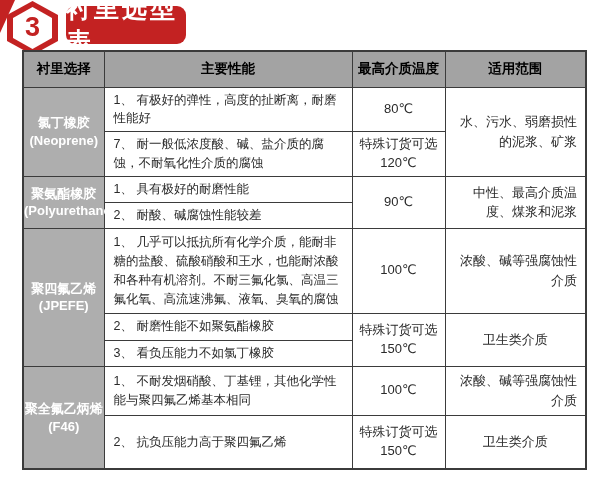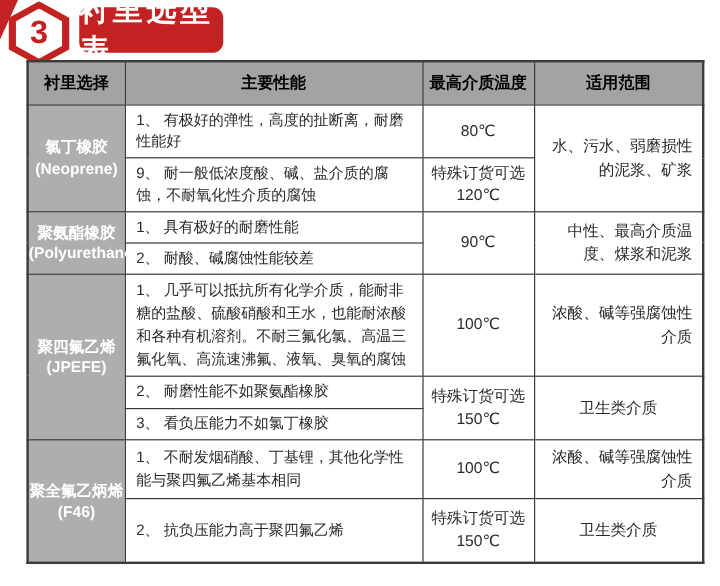--- a/index.html
+++ b/index.html
@@ -118,21 +118,21 @@
       <span class="blk">氯丁橡胶</span>
       <span class="blk">(Neoprene)</span>
     </td>
     <td class="perf">1、 有极好的弹性，高度的扯断离，耐磨性能好</td>
     <td class="temp">
       <span class="blk">80℃</span>
     </td>
     <td class="range left" rowspan="2">水、污水、弱磨损性的泥浆、矿浆</td>
   </tr>
   <tr class="h45">
-    <td class="perf">9、 耐一般低浓度酸、碱、盐介质的腐蚀，不耐氧化性介质的腐蚀</td>
+    <td class="perf">7、 耐一般低浓度酸、碱、盐介质的腐蚀，不耐氧化性介质的腐蚀</td>
     <td class="temp">
       <span class="blk">特殊订货可选</span>
       <span class="blk">120℃</span>
     </td>
   </tr>
 
   <tr class="h24">
     <td class="material" rowspan="2">
       <span class="blk">聚氨酯橡胶</span>
       <span class="blk">(Polyurethane)</span>

